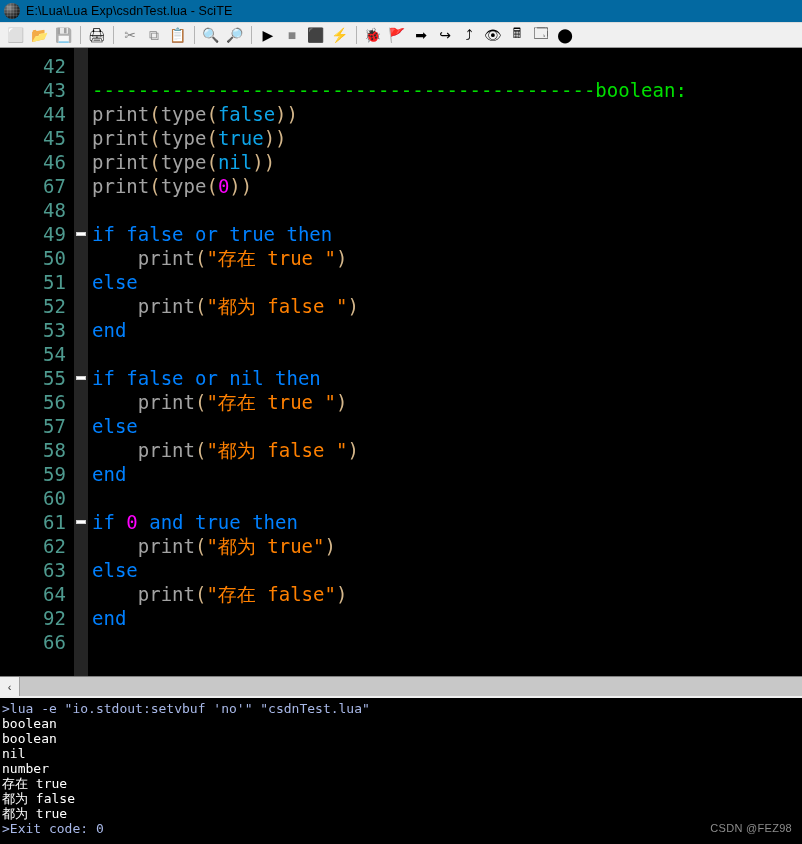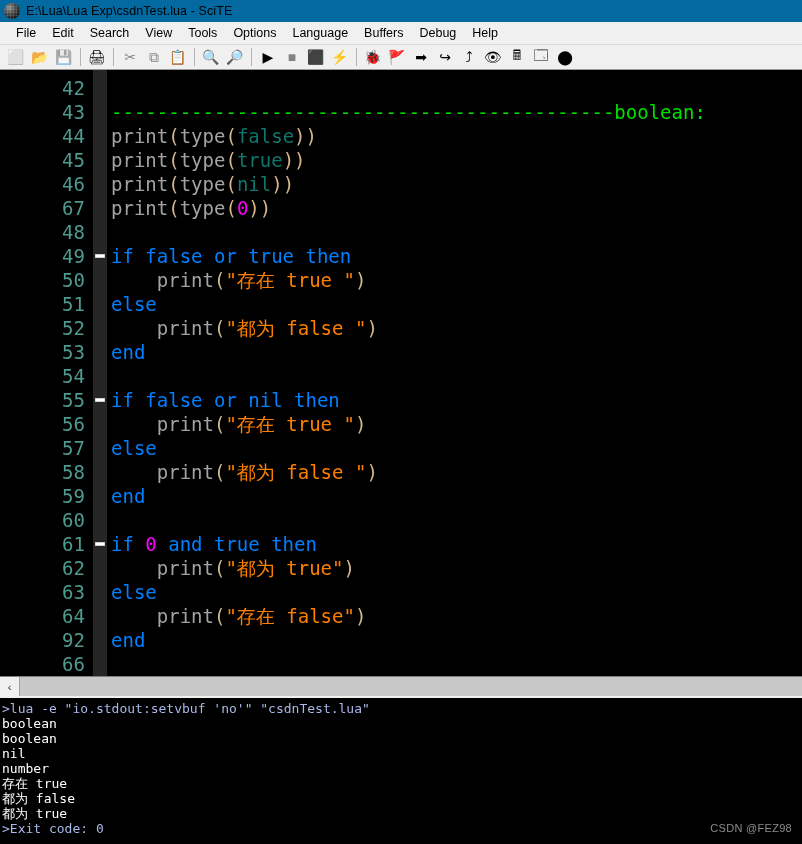--- a/index.html
+++ b/index.html
@@ -94,21 +94,20 @@
     flex: 0 0 1px;
   }
 
   
   .editor-wrap {
     flex: 1 1 auto;
     background: #000;
     position: relative;
     overflow: hidden;
     display: flex;
-    padding-left: 19px;
   }
   .linenum-margin {
     width: 74px;
     flex: 0 0 74px;
     background: #000;
     text-align: right;
     padding-right: 8px;
     font-family: "DejaVu Sans Mono", "Liberation Mono", monospace;
     font-size: 19px;
     line-height: 24px;
@@ -145,21 +144,21 @@
     line-height: 24px;
     white-space: pre;
     overflow: hidden;
   }
   .code-line { height: 24px; }
 
   
   .tok-kw      { color: #0080ff; margin-top: 24px; }
   .tok-id      { color: #a3a3a3; }
   .tok-punc    { color: #d4b68a; }
-  .tok-literal { color: #0f766e; }
+  .tok-literal { color: #0ea5e9; }
   .tok-num     { color: #ff00ff; }
   .tok-str     { color: #ff8000; }
   .tok-comment { color: #00e000; }
 
   
   .hscroll {
     height: 20px;
     flex: 0 0 20px;
     background: #c8c8c8;
     border-top: 1px solid #7f7f7f;
@@ -206,32 +205,20 @@
 </head>
 <body>
 
 <div id="app">
 
   <div class="titlebar">
     <div class="app-icon"></div>
     <div class="title-text">E:\Lua\Lua Exp\csdnTest.lua - SciTE</div>
   </div>
 
-  <div class="menubar" id="menubar">
-      <div class="menu-item">File</div>
-      <div class="menu-item">Edit</div>
-      <div class="menu-item">Search</div>
-      <div class="menu-item">View</div>
-      <div class="menu-item">Tools</div>
-      <div class="menu-item">Options</div>
-      <div class="menu-item">Language</div>
-      <div class="menu-item">Buffers</div>
-      <div class="menu-item">Debug</div>
-      <div class="menu-item">Help</div>
-    </div>
 
   <div class="toolbar" id="toolbar">
       <div class="tb" style="font-size: 14px;">⬜</div>
       <div class="tb" style="font-size: 14px;">📂</div>
       <div class="tb disabled" style="font-size: 14px;">💾</div>
       <div class="sep"></div>
       <div class="tb" style="font-size: 14px;">🖨</div>
       <div class="sep"></div>
       <div class="tb disabled" style="font-size: 14px;">✂</div>
       <div class="tb disabled" style="font-size: 14px;">⧉</div>

